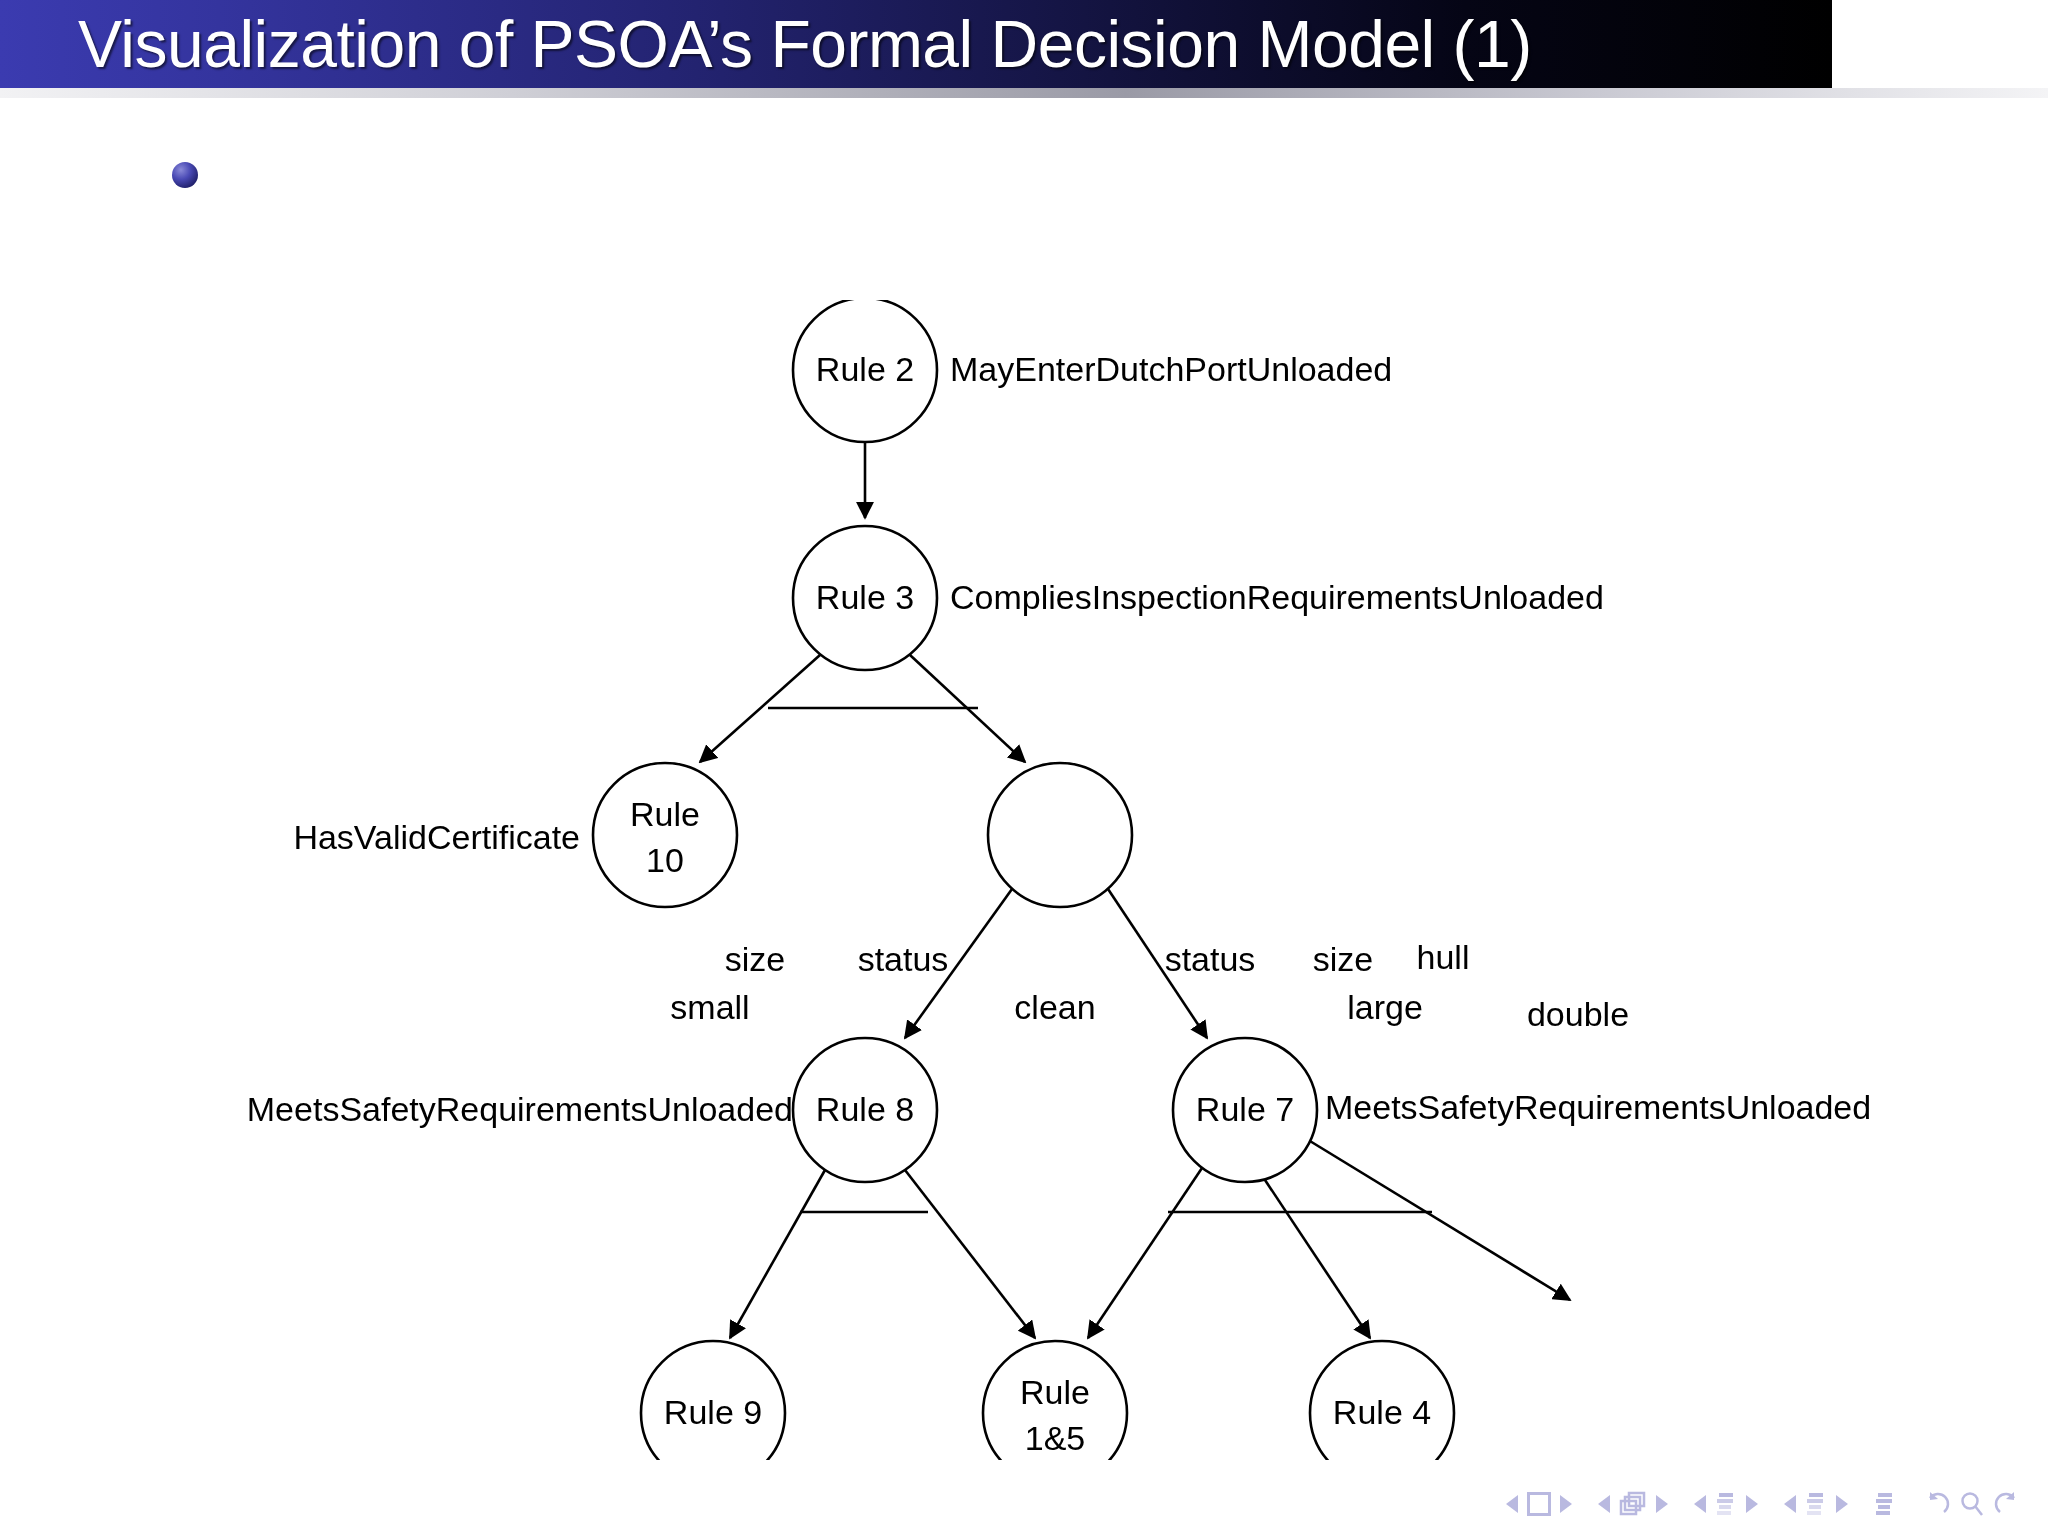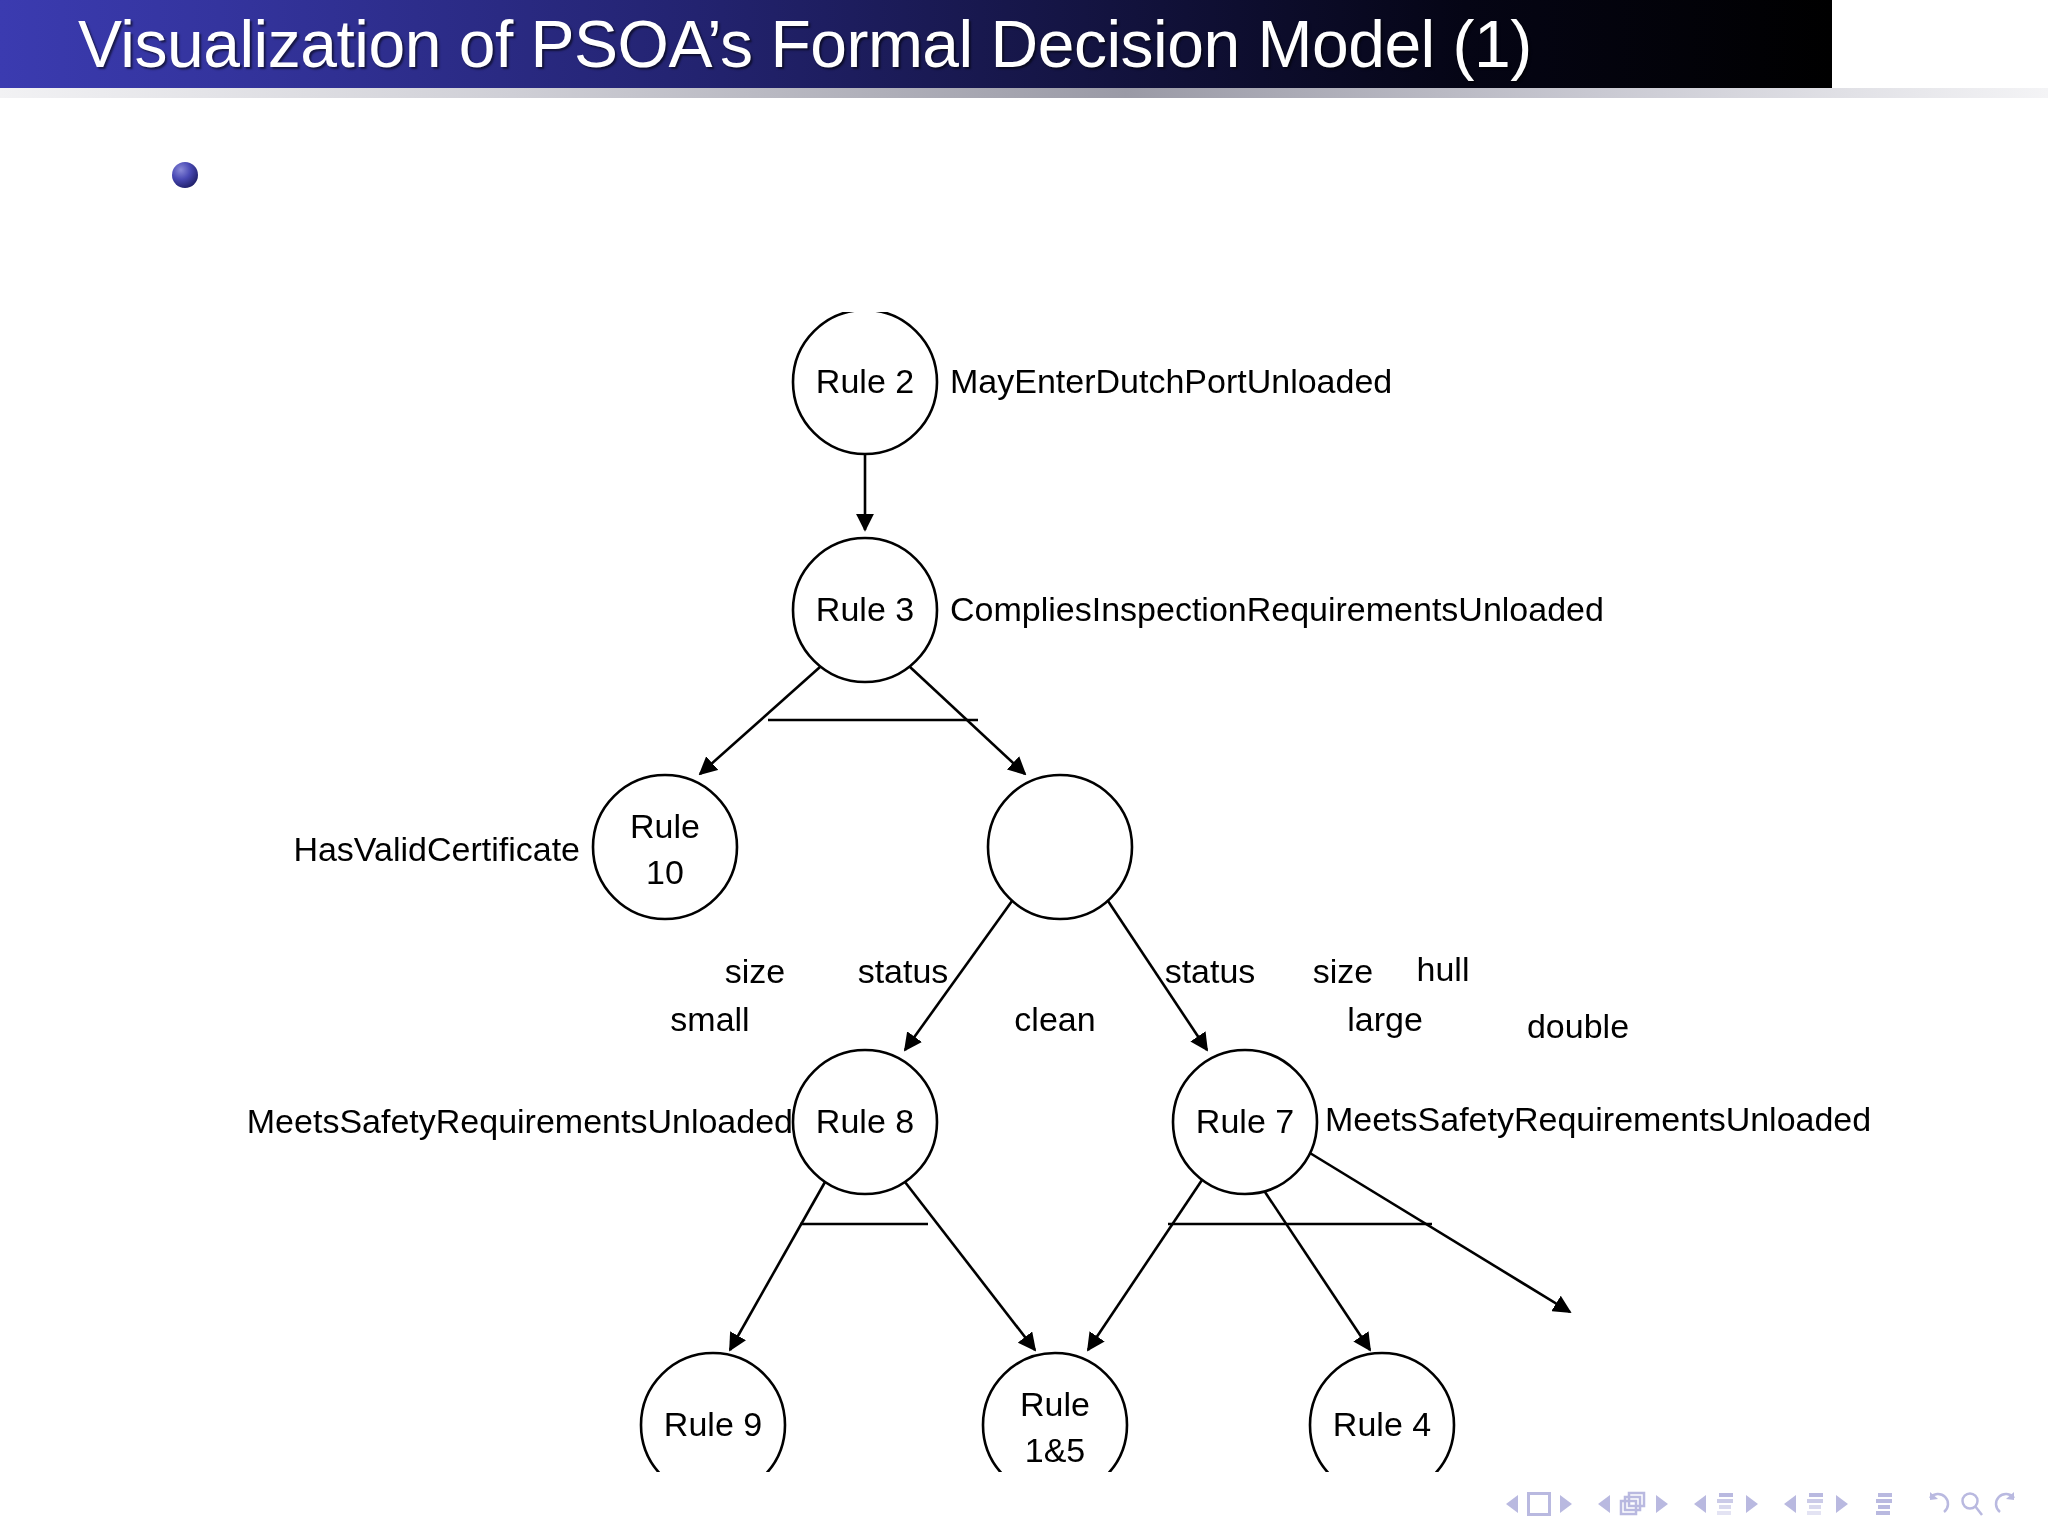--- a/index.html
+++ b/index.html
@@ -67,21 +67,21 @@
     font-size: 50px;
     line-height: 61px;
     color: #000000;
     max-width: 1560px;
   }
 
   
   #diagram {
     position: absolute;
     left: 0;
-    top: 312px;
+    top: 300px;
     width: 2048px;
     height: 1160px;
   }
   .node-circle {
     fill: #ffffff;
     stroke: #000000;
     stroke-width: 2.6;
   }
   .node-label {
     font-family: "Liberation Sans", sans-serif;

